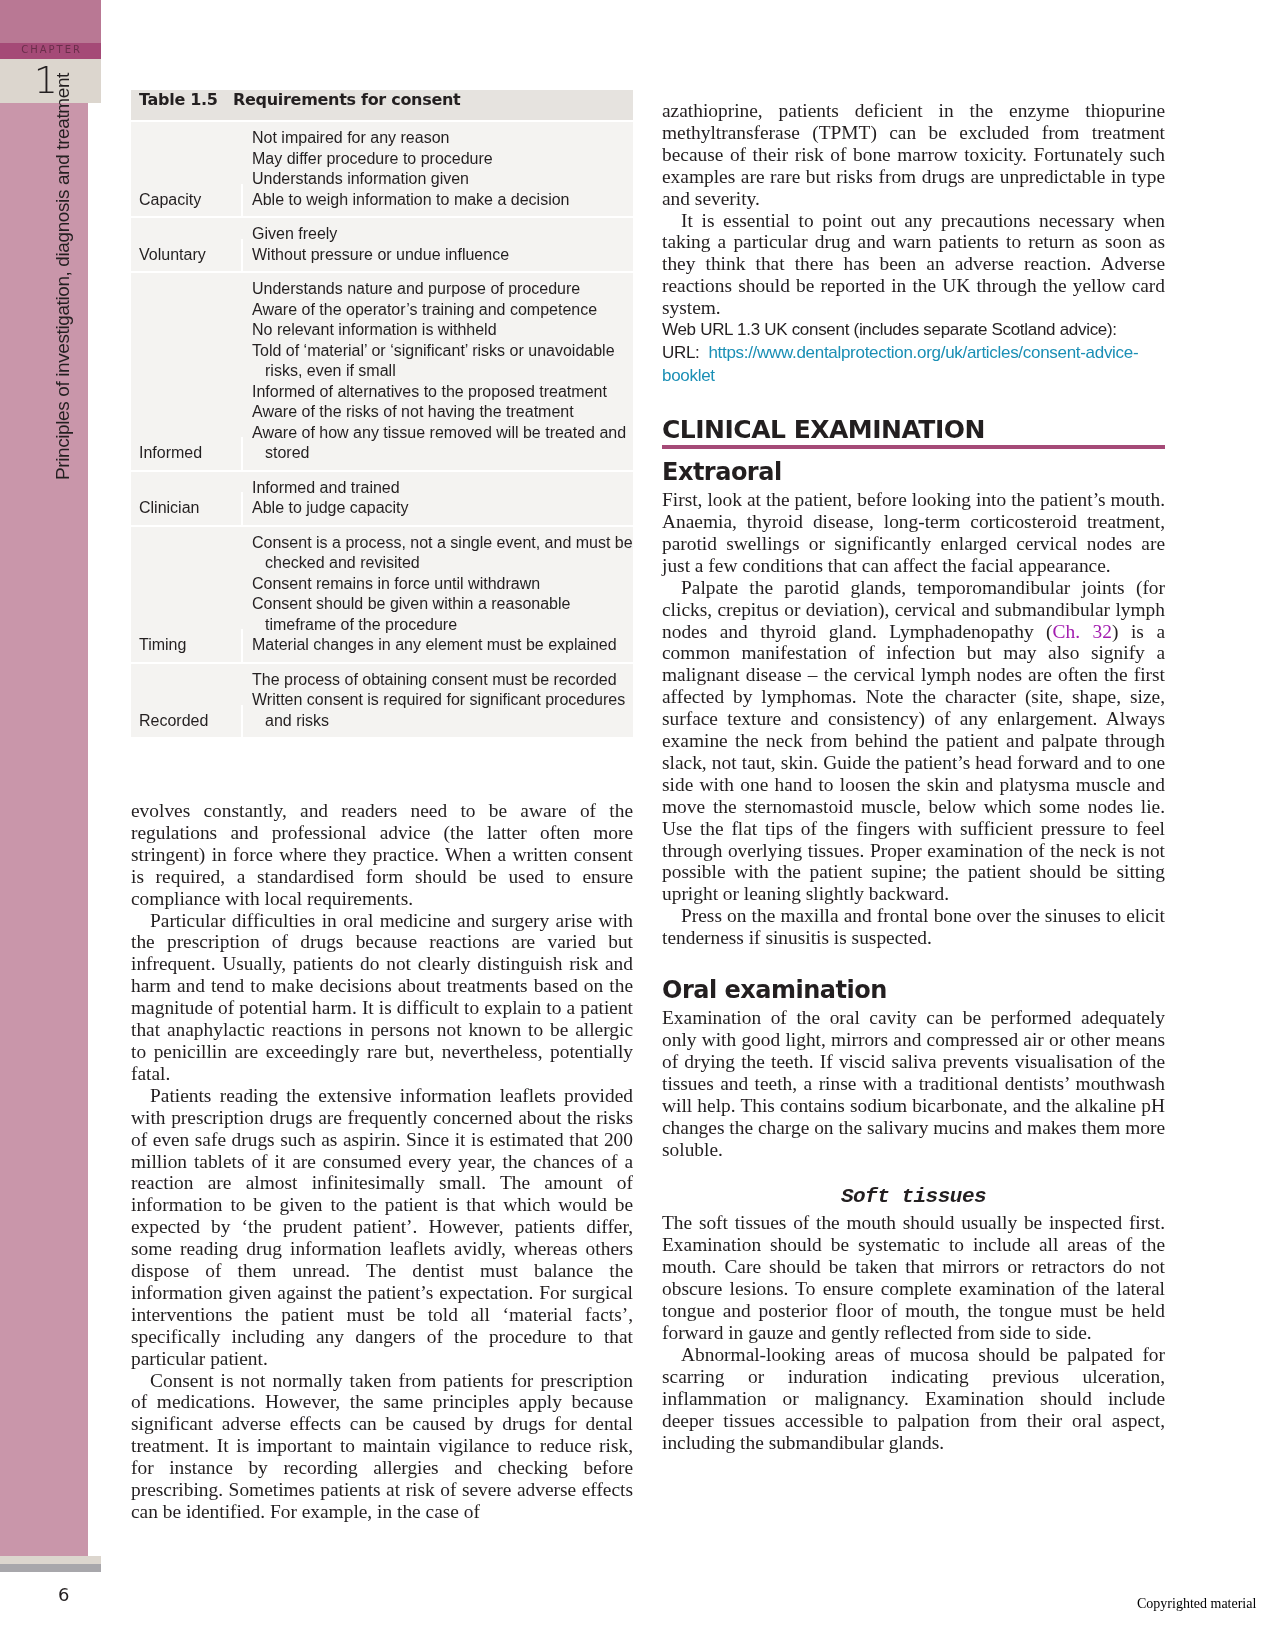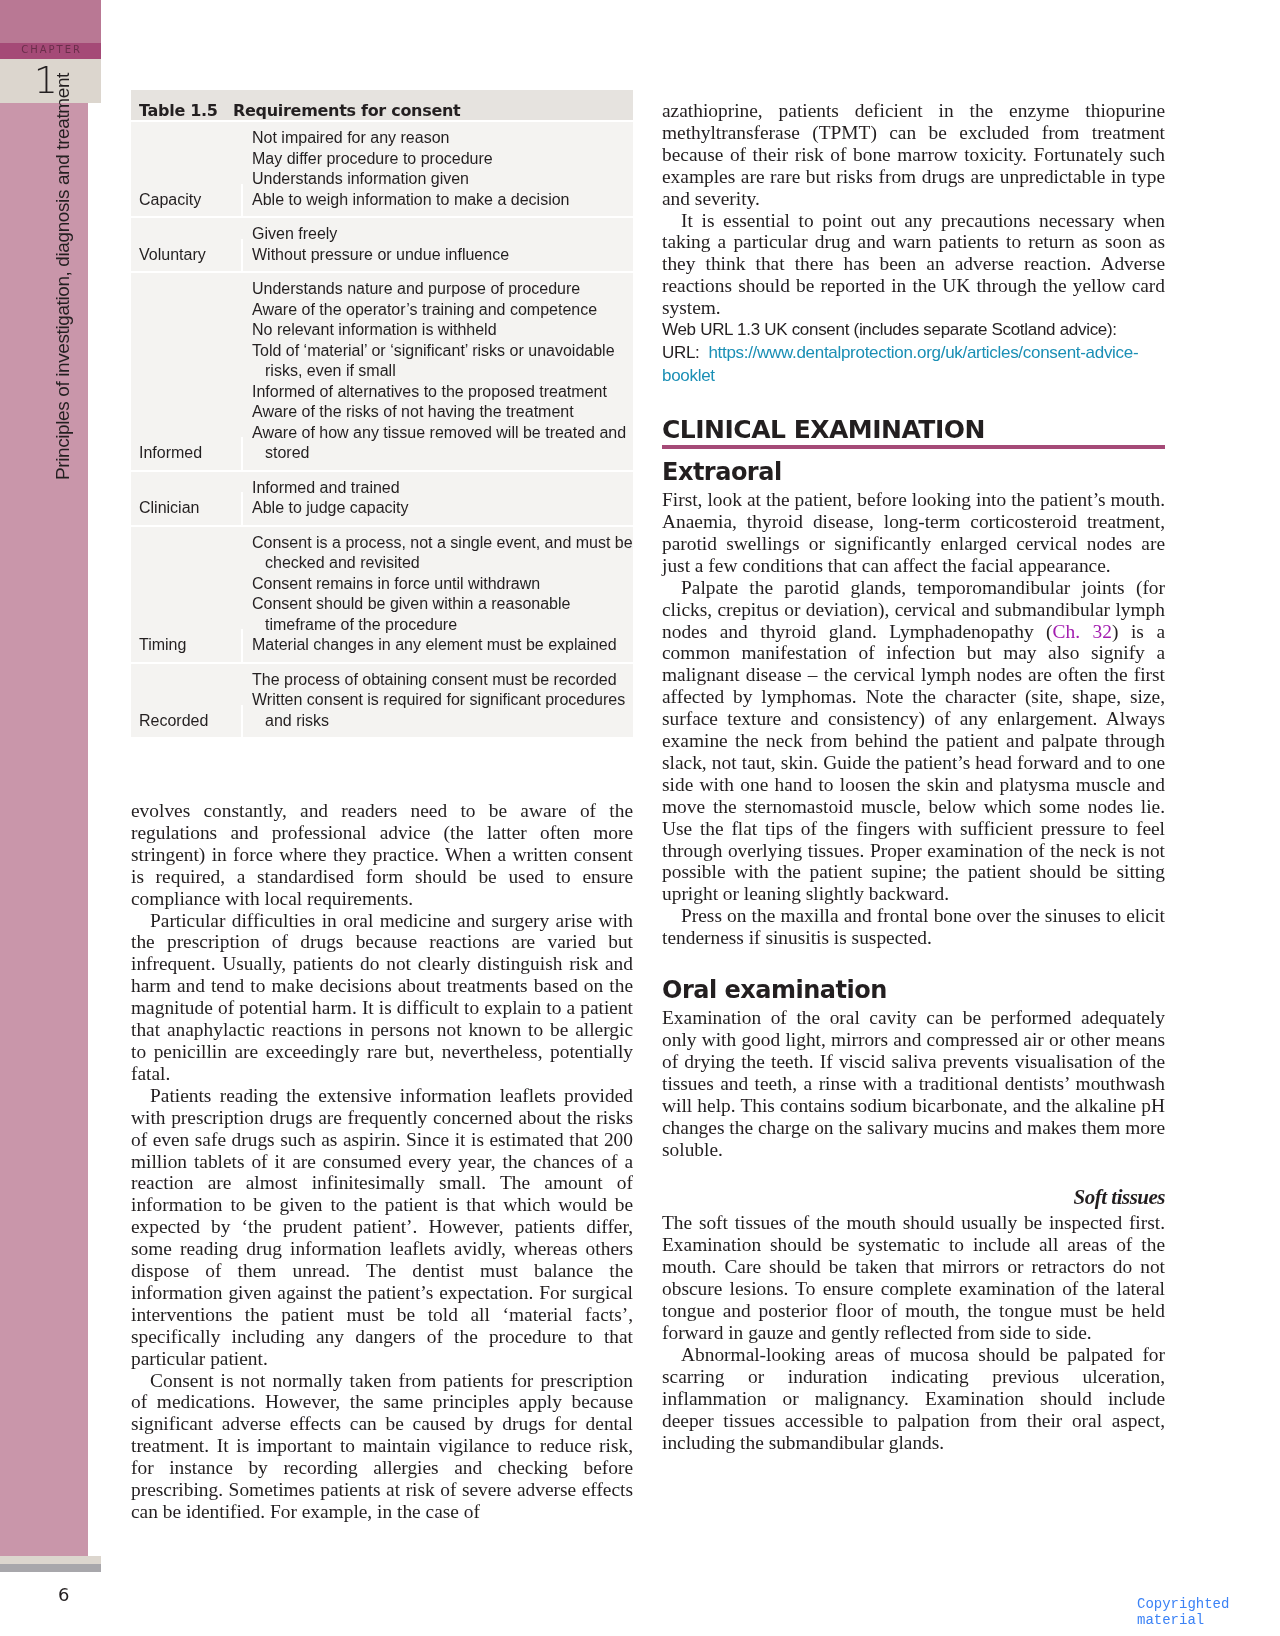--- a/index.html
+++ b/index.html
@@ -16,46 +16,46 @@
   .sidebar .chapter-num-band { position: absolute; left: 0; top: 59px; width: 101px; height: 44px; background: #dcd6ce; }
   .sidebar .chapter-num { position: absolute; right: 30px; top: 58px; font-family: "DejaVu Sans", sans-serif; font-size: 38px; font-weight: 300; color: #231f20; line-height: 44px; }
   .sidebar .chapter-title {
     position: absolute; left: 52px; top: 480px; transform-origin: 0 0; transform: rotate(-90deg);
     font-family: "Liberation Sans", sans-serif; font-size: 19px; color: #231f20; white-space: nowrap;
     letter-spacing: -0.4px;
   }
   .sidebar .bottom-band1 { position: absolute; left: 0; top: 1556px; width: 101px; height: 8px; background: #dcd6ce; }
   .sidebar .bottom-band2 { position: absolute; left: 0; top: 1564px; width: 101px; height: 8px; background: #a8a7ab; }
   .page-number { position: absolute; left: 58px; top: 1584px; font-family: "DejaVu Sans", sans-serif; font-size: 18px; color: #231f20; }
-  .copyright { position: absolute; left: 1137px; top: 1596px; font-family: Liberation Mono, monospace; font-size: 14px; color: #3b82f6; }
+  .copyright { position: absolute; left: 1137px; top: 1596px; font-family: Liberation Serif, serif; font-size: 14px; color: #000000; }
 
   
   .table-box { position: absolute; left: 131px; top: 90px; width: 502px; background: #f4f3f1; font-family: "Liberation Sans", sans-serif; font-size: 16px; color: #231f20; }
-  .table-head { background: #e6e3df; height: 30px; display: flex; align-items: flex-end; font-weight: bold; font-size: 17px; }
+  .table-head { background: #e6e3df; height: 30px; display: flex; align-items: flex-start; font-weight: bold; font-size: 17px; }
   .table-head .num { width: 94px; padding-left: 8px; font-family: "DejaVu Sans", sans-serif; font-size: 16px; letter-spacing: -0.3px; }
   .table-head .title { font-family: "DejaVu Sans", sans-serif; font-size: 16px; letter-spacing: -0.3px; }
   .trow { display: flex; border-top: 2px solid #ffffff; align-items: flex-end; }
   .trow .key { width: 102px; padding: 6px 0 6px 8px; border-right: 2px solid #ffffff; line-height: 20.5px; }
   .trow .vals { padding: 6px 0 6px 9px; flex: 1; line-height: 20.5px; }
   .trow .vals div { padding-left: 13px; text-indent: -13px; }
 
   
   .col { position: absolute; font-size: 19.4px; line-height: 21.9px; text-align: justify; }
   .col p { margin: 0; text-indent: 0; }
   .col p.ind { text-indent: 19px; }
   .col-left { left: 131px; top: 800px; width: 502px; }
   .col-right { left: 662px; top: 100px; width: 503px; }
   .weburl { font-family: "Liberation Sans", sans-serif; font-size: 17px; line-height: 22px; text-align: left; margin: 6px 0 0 0; letter-spacing: -0.3px; }
   .urlline { font-family: "Liberation Sans", sans-serif; font-size: 17px; line-height: 23px; text-align: left; margin: 6px 0 0 0; letter-spacing: -0.3px; }
   .urlline .link { color: #1a8fb5; }
   .link { color: #a21caf; }
   h1.section { font-family: "DejaVu Sans", sans-serif; font-size: 25px; font-weight: bold; margin: 28px 0 0 0; padding-bottom: 0; border-bottom: 4px solid #a54a77; letter-spacing: -0.5px; text-align: left; line-height: 30px; }
   h2.sub { font-family: "DejaVu Sans", sans-serif; font-size: 24px; font-weight: bold; margin: 8px 0 2px 0; letter-spacing: -0.5px; text-align: left; line-height: 30px; }
   h2.sub.spaced { margin-top: 26px; }
-  h3.subsub { font-family: Liberation Serif, serif; font-size: 21px; font-weight: bold; font-style: italic; margin: 24px 0 2px 0; letter-spacing: -0.5px; text-align: right; line-height: 26px; }
+  h3.subsub { font-family: Liberation Mono, monospace; font-size: 21px; font-weight: bold; font-style: italic; margin: 24px 0 2px 0; letter-spacing: -0.5px; text-align: center; line-height: 26px; }
 </style>
 </head>
 <body>
 
 <div class="sidebar">
   <div class="top-block"></div>
   <div class="chapter-label-band"></div>
   <span class="chapter-label">CHAPTER</span>
   <div class="chapter-num-band"></div>
   <span class="chapter-num">1</span>

